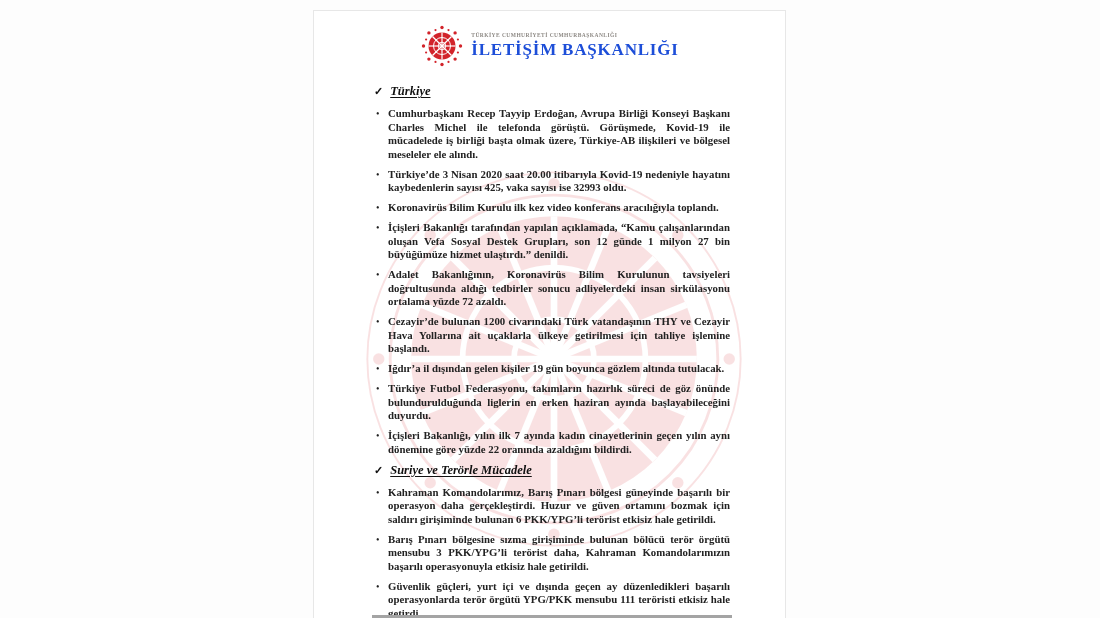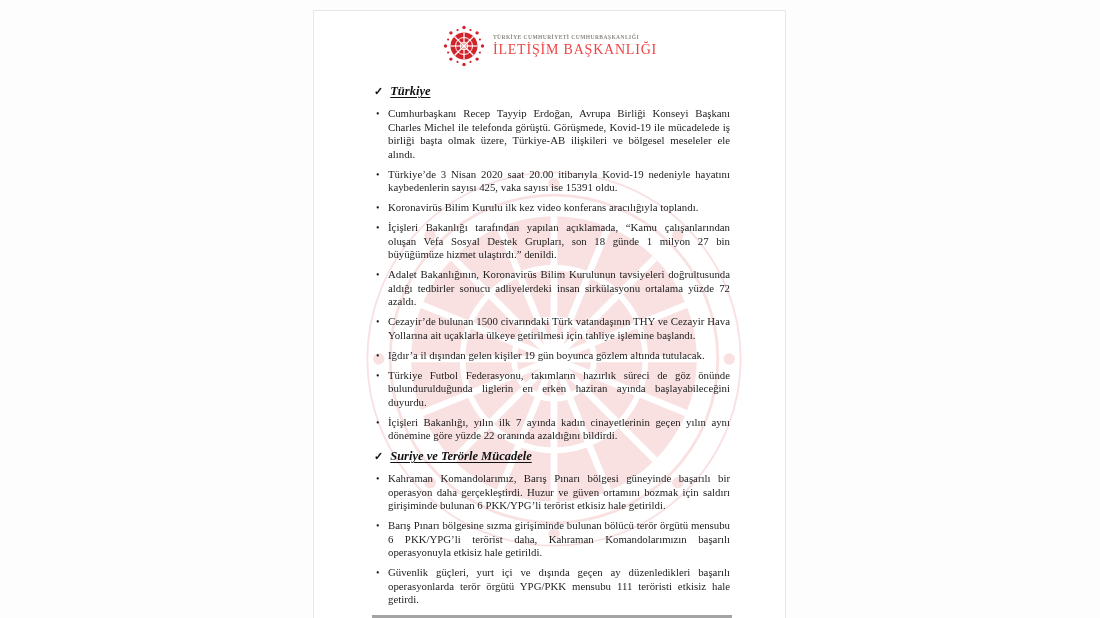--- a/index.html
+++ b/index.html
@@ -18,21 +18,21 @@
     position:relative; margin-top:13px; display:flex; justify-content:center;
     align-items:center; gap:7px;
   }
   .logo { width:44px; height:44px; flex:none; }
   .org-names { display:flex; flex-direction:column; justify-content:center; }
   .org-small {
     font-size:5.5px; letter-spacing:0.45px; color:#8d8984; font-weight:bold;
     margin-bottom:2px; white-space:nowrap;
   }
   .org-large {
-    font-size:14px; letter-spacing:0.8px; color:#ef4444; font-weight:normal;
+    font-size:17px; letter-spacing:0.8px; color:#1d4ed8; font-weight:bold;
     white-space:nowrap;
   }
   .content {
     position:relative; padding:16px 55px 0 60px; color:#1f1f1f;
   }
   .section-head {
     display:flex; align-items:baseline; gap:7px;
     font-size:12.5px; font-style:italic; font-weight:600;
     margin:0 0 8px 0; color:#111;
   }
@@ -40,21 +40,21 @@
   .section-check { font-style:normal; font-size:11px; }
   .section-title { text-decoration:underline; text-underline-offset:2px;font-style:italic; }
   .bullet {
     display:flex; align-items:flex-start; margin-bottom:6.5px;
   }
   .bullet-dot {
     flex:none; width:14px; padding-left:2px;
     font-size:10px; line-height:13.5px; color:#1f1f1f;
   }
   .bullet-text {
-    flex:1; font-size:10.8px; line-height:13.5px; font-weight:400;
+    flex:1; font-size:10.8px; line-height:13.5px; font-weight:700;
     text-align:justify; color:#222;
   }
   .table-top-border {
     position:absolute; left:58px; top:604px; width:360px; height:4px;
     background:#a4a4a4;
   }
 </style>
 </head>
 <body>
 
@@ -136,37 +136,37 @@
         <span class="section-check">✓</span>
         <span class="section-title">Türkiye</span>
       </div>
 
       <div class="bullet">
         <span class="bullet-dot">•</span>
         <p class="bullet-text">Cumhurbaşkanı Recep Tayyip Erdoğan, Avrupa Birliği Konseyi Başkanı Charles Michel ile telefonda görüştü. Görüşmede, Kovid-19 ile mücadelede iş birliği başta olmak üzere, Türkiye-AB ilişkileri ve bölgesel meseleler ele alındı.</p>
       </div>
       <div class="bullet">
         <span class="bullet-dot">•</span>
-        <p class="bullet-text">Türkiye’de 3 Nisan 2020 saat 20.00 itibarıyla Kovid-19 nedeniyle hayatını kaybedenlerin sayısı 425, vaka sayısı ise 15391 oldu.</p>
+        <p class="bullet-text">Türkiye’de 3 Nisan 2020 saat 20.00 itibarıyla Kovid-19 nedeniyle hayatını kaybedenlerin sayısı 425, vaka sayısı ise 32993 oldu.</p>
       </div>
       <div class="bullet">
         <span class="bullet-dot">•</span>
         <p class="bullet-text">Koronavirüs Bilim Kurulu ilk kez video konferans aracılığıyla toplandı.</p>
       </div>
       <div class="bullet">
         <span class="bullet-dot">•</span>
-        <p class="bullet-text">İçişleri Bakanlığı tarafından yapılan açıklamada, “Kamu çalışanlarından oluşan Vefa Sosyal Destek Grupları, son 18 günde 1 milyon 27 bin büyüğümüze hizmet ulaştırdı.” denildi.</p>
+        <p class="bullet-text">İçişleri Bakanlığı tarafından yapılan açıklamada, “Kamu çalışanlarından oluşan Vefa Sosyal Destek Grupları, son 12 günde 1 milyon 27 bin büyüğümüze hizmet ulaştırdı.” denildi.</p>
       </div>
       <div class="bullet">
         <span class="bullet-dot">•</span>
         <p class="bullet-text">Adalet Bakanlığının, Koronavirüs Bilim Kurulunun tavsiyeleri doğrultusunda aldığı tedbirler sonucu adliyelerdeki insan sirkülasyonu ortalama yüzde 72 azaldı.</p>
       </div>
       <div class="bullet">
         <span class="bullet-dot">•</span>
-        <p class="bullet-text">Cezayir’de bulunan 1500 civarındaki Türk vatandaşının THY ve Cezayir Hava Yollarına ait uçaklarla ülkeye getirilmesi için tahliye işlemine başlandı.</p>
+        <p class="bullet-text">Cezayir’de bulunan 1200 civarındaki Türk vatandaşının THY ve Cezayir Hava Yollarına ait uçaklarla ülkeye getirilmesi için tahliye işlemine başlandı.</p>
       </div>
       <div class="bullet">
         <span class="bullet-dot">•</span>
         <p class="bullet-text">Iğdır’a il dışından gelen kişiler 19 gün boyunca gözlem altında tutulacak.</p>
       </div>
       <div class="bullet">
         <span class="bullet-dot">•</span>
         <p class="bullet-text">Türkiye Futbol Federasyonu, takımların hazırlık süreci de göz önünde bulundurulduğunda liglerin en erken haziran ayında başlayabileceğini duyurdu.</p>
       </div>
       <div class="bullet">
@@ -178,21 +178,21 @@
         <span class="section-check">✓</span>
         <span class="section-title">Suriye ve Terörle Mücadele</span>
       </div>
 
       <div class="bullet">
         <span class="bullet-dot">•</span>
         <p class="bullet-text">Kahraman Komandolarımız, Barış Pınarı bölgesi güneyinde başarılı bir operasyon daha gerçekleştirdi. Huzur ve güven ortamını bozmak için saldırı girişiminde bulunan 6 PKK/YPG’li terörist etkisiz hale getirildi.</p>
       </div>
       <div class="bullet">
         <span class="bullet-dot">•</span>
-        <p class="bullet-text">Barış Pınarı bölgesine sızma girişiminde bulunan bölücü terör örgütü mensubu 6 PKK/YPG’li terörist daha, Kahraman Komandolarımızın başarılı operasyonuyla etkisiz hale getirildi.</p>
+        <p class="bullet-text">Barış Pınarı bölgesine sızma girişiminde bulunan bölücü terör örgütü mensubu 3 PKK/YPG’li terörist daha, Kahraman Komandolarımızın başarılı operasyonuyla etkisiz hale getirildi.</p>
       </div>
       <div class="bullet">
         <span class="bullet-dot">•</span>
         <p class="bullet-text">Güvenlik güçleri, yurt içi ve dışında geçen ay düzenledikleri başarılı operasyonlarda terör örgütü YPG/PKK mensubu 111 teröristi etkisiz hale getirdi.</p>
       </div>
 
     </div>
 
     <div class="table-top-border"></div>
   </div>

